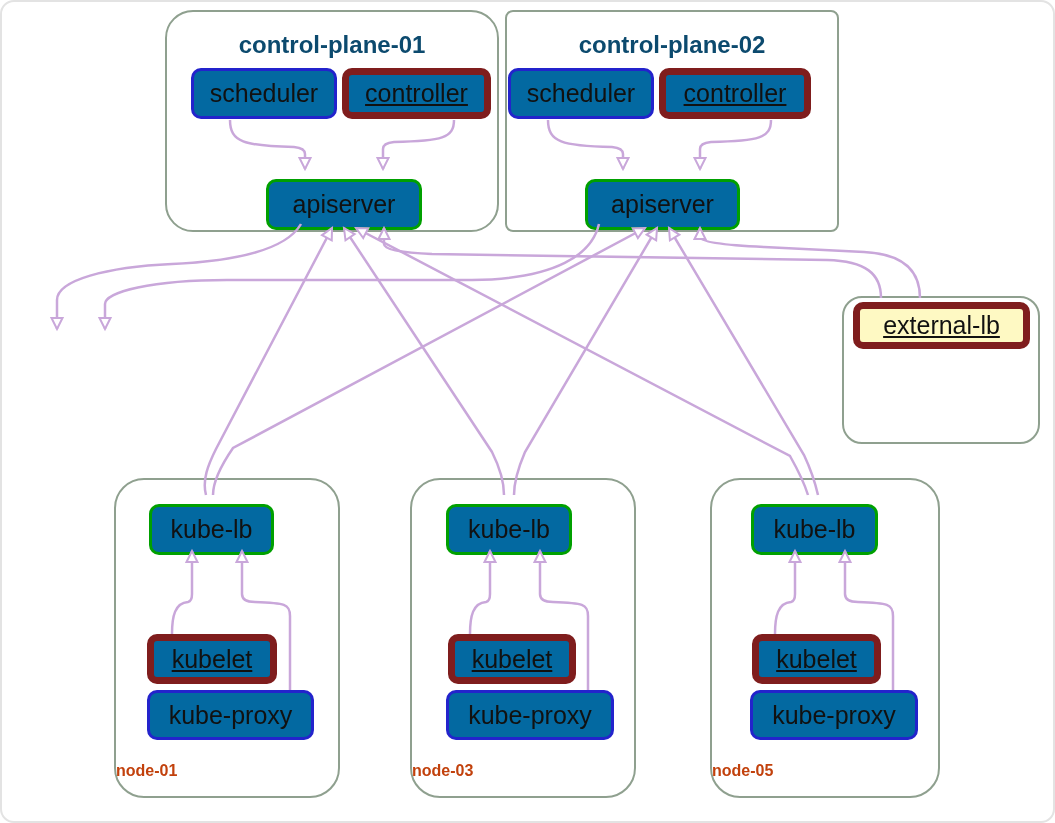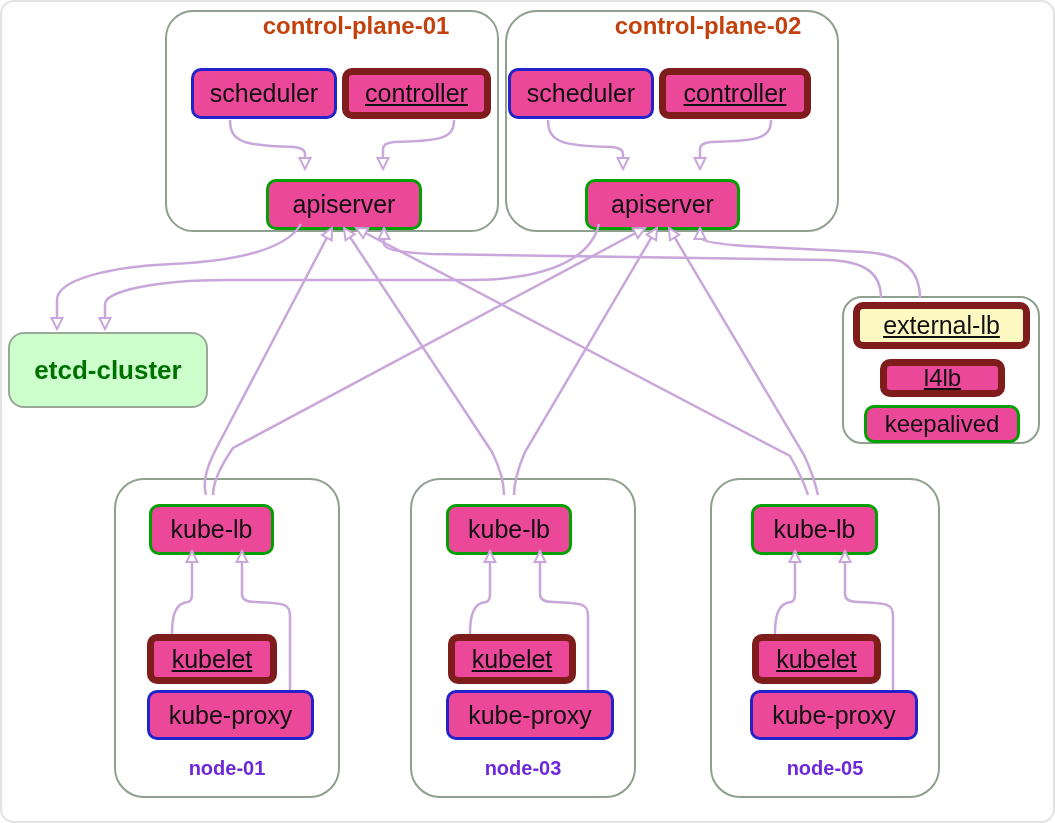--- a/index.html
+++ b/index.html
@@ -18,36 +18,35 @@
     background:#fff;
     border:2px solid #8fa08f;
     box-sizing:border-box;
   }
   .group-title{
     position:absolute;
     width:100%;
     text-align:center;
     font-weight:bold;
     font-size:24px;
-    color:#c2410c;
-    top:0;
-    margin-left:24px;
+    color:#0c4a6e;
+    top:19px;
   }
   .node-label{
     position:absolute;
     width:100%;
-    text-align:center;
+    text-align:left;
     font-weight:bold;
-    font-size:20px;
-    color:#6d28d9;
+    font-size:16px;
+    color:#c2410c;
     bottom:16px;
   }
   .box{
     position:absolute;
-    background:#ec4899;
+    background:#0369a1;
     border-radius:10px;
     box-sizing:border-box;
     display:flex;
     align-items:center;
     justify-content:center;
     font-size:25px;
     color:#111;
     white-space:nowrap;
   }
   .b-blue{border:3px solid #2323cc;}
@@ -76,21 +75,21 @@
 </style>
 </head>
 <body>
 
 <div id="canvas">
 
   <div class="group" style="left:163px;top:8px;width:334px;height:222px;border-radius:28px;">
     <div class="group-title">control-plane-01</div>
   </div>
 
-  <div class="group" style="left:503px;top:8px;width:334px;height:222px;border-radius:32px;padding-left:12px;">
+  <div class="group" style="left:503px;top:8px;width:334px;height:222px;border-radius:8px;">
     <div class="group-title">control-plane-02</div>
   </div>
 
   <div class="group" style="left:840px;top:294px;width:198px;height:148px;border-radius:20px;"></div>
 
   <div class="group" style="left:112px;top:476px;width:226px;height:320px;border-radius:30px;">
     <div class="node-label">node-01</div>
   </div>
   <div class="group" style="left:408px;top:476px;width:226px;height:320px;border-radius:30px;">
     <div class="node-label">node-03</div>
@@ -100,25 +99,22 @@
   </div>
 
   <div class="box b-blue" style="left:189px;top:66px;width:146px;height:51px;">scheduler</div>
   <div class="box b-olive" style="left:340px;top:66px;width:149px;height:51px;">controller</div>
   <div class="box b-green" style="left:264px;top:170px;width:156px;height:51px;">apiserver</div>
 
   <div class="box b-blue" style="left:506px;top:66px;width:146px;height:51px;">scheduler</div>
   <div class="box b-olive" style="left:657px;top:66px;width:152px;height:51px;">controller</div>
   <div class="box b-green" style="left:583px;top:170px;width:155px;height:51px;">apiserver</div>
 
-  <div class="etcd" style="left:6px;top:330px;width:200px;height:76px;">etcd-cluster</div>
 
   <div class="box b-olive extlb-fill" style="left:851px;top:300px;width:177px;height:47px;">external-lb</div>
-  <div class="box b-olive" style="left:878px;top:357px;width:125px;height:38px;font-size:24px;">l4lb</div>
-  <div class="box b-green" style="left:862px;top:396px;width:156px;height:38px;font-size:24px;">keepalived</div>
 
   <div class="box b-green" style="left:147px;top:495px;width:125px;height:51px;">kube-lb</div>
   <div class="box b-olive" style="left:145px;top:632px;width:130px;height:50px;">kubelet</div>
   <div class="box b-blue" style="left:145px;top:688px;width:167px;height:50px;">kube-proxy</div>
 
   <div class="box b-green" style="left:444px;top:495px;width:126px;height:51px;">kube-lb</div>
   <div class="box b-olive" style="left:446px;top:632px;width:128px;height:50px;">kubelet</div>
   <div class="box b-blue" style="left:444px;top:688px;width:168px;height:50px;">kube-proxy</div>
 
   <div class="box b-green" style="left:749px;top:495px;width:127px;height:51px;">kube-lb</div>

